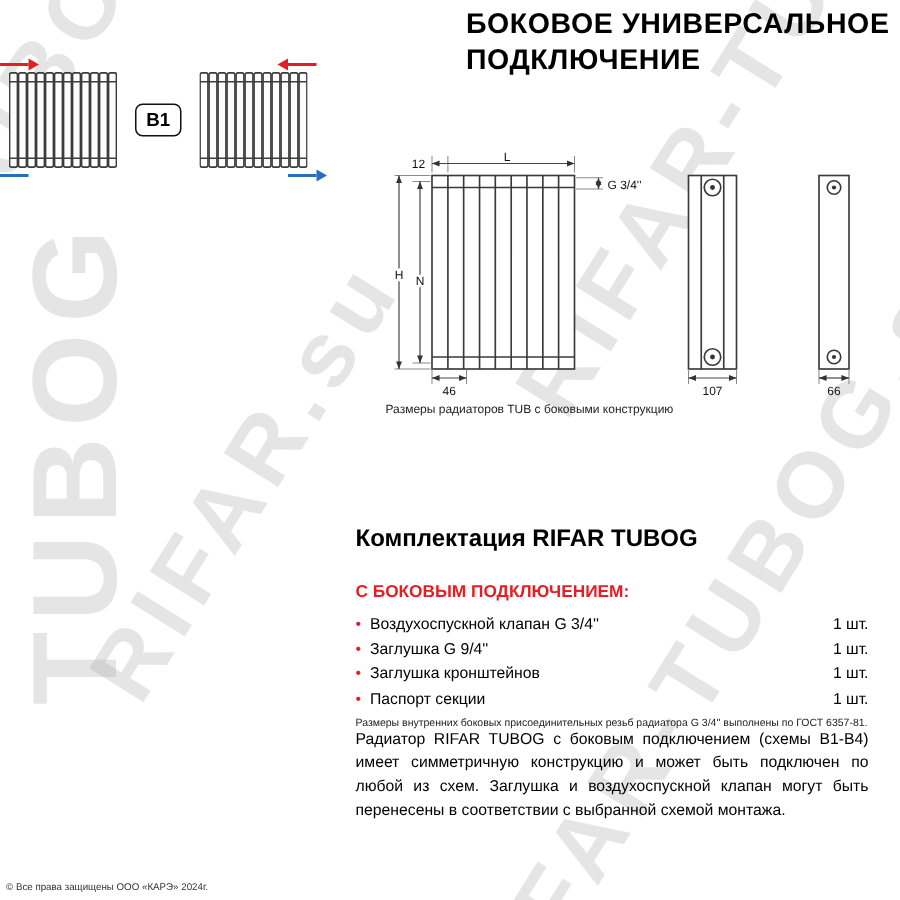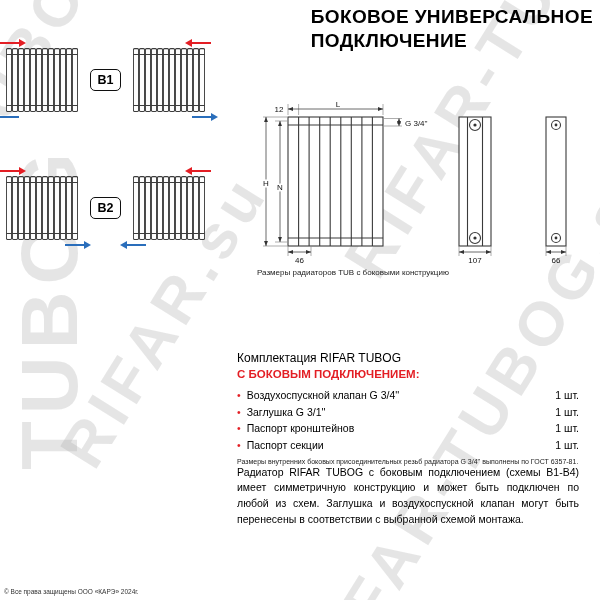--- a/index.html
+++ b/index.html
@@ -49,22 +49,22 @@
   .tech .ext line{stroke:#8a8a8a;stroke-width:.7}
   .tech .dim line{stroke:#444;stroke-width:.8}
   .tech text{font-size:8px;fill:#111;text-anchor:middle;font-family:inherit}
   .tech text.start{text-anchor:start}
   .tech .ko{paint-order:stroke;stroke:#fff;stroke-width:3px}
   .tech .dot circle{fill:#333;stroke:none}
   .caption{position:absolute;left:257px;top:268px;font-size:8px;color:#222;width:230px}
 
   
   .info{position:absolute;left:237px;top:351px;width:342px}
-  .info .h1{font-size:12px;font-weight:400}
-  .info .h2{font-size:11.5px;font-weight:700;color:var(--accent,#e31e24);margin-top:3px}
+  .info .h1{font-size:16px;font-weight:700}
+  .info .h2{font-size:11.5px;font-weight:700;color:var(--accent,#e31e24);margin-top:20px}
   .items{margin-top:9px}
   .item{display:flex;align-items:flex-end;font-size:10.5px;margin-bottom:4.5px}
   .item .bullet{color:var(--accent,#e31e24);margin-right:6px}
   .item .bullet::before{content:"\2022"}
   .item .name{flex:1}
   .item .qty{text-align:right;white-space:nowrap}
   .note{margin-top:7px;font-size:7px;color:#222}
   .para{font-size:10.5px;line-height:1.5;text-align:justify}
   .minlen{margin-top:9px;font-size:10.5px;font-weight:700}
 
@@ -122,37 +122,20 @@
         <div class="badge">В1</div>
         <div class="rad-group">
           <svg class="rad" viewBox="0 0 72 64">
               <use href="#radSym"></use>
             </svg>
           <span class="arrow red dir-left pos-tr"></span>
           <span class="arrow blue dir-right pos-br"></span>
         </div>
       </div>
 
-      <div class="scheme-row">
-        <div class="rad-group">
-          <svg class="rad" viewBox="0 0 72 64">
-              <use href="#radSym"></use>
-            </svg>
-          <span class="arrow red dir-right pos-tl"></span>
-          <span class="arrow blue dir-right pos-br"></span>
-        </div>
-        <div class="badge">В2</div>
-        <div class="rad-group">
-          <svg class="rad" viewBox="0 0 72 64">
-              <use href="#radSym"></use>
-            </svg>
-          <span class="arrow red dir-left pos-tr"></span>
-          <span class="arrow blue dir-left pos-bl"></span>
-        </div>
-      </div>
 
 
 
     </div>
 
     <svg class="tech" viewBox="0 0 345 168">
       <defs>
         <marker id="ar" viewBox="0 0 10 10" refX="9" refY="5" markerWidth="7" markerHeight="7" orient="auto-start-reverse">
           <path d="M0,1.5 L9,5 L0,8.5 z" fill="#333"></path>
         </marker>
@@ -236,26 +219,26 @@
       <div class="h2">С БОКОВЫМ ПОДКЛЮЧЕНИЕМ:</div>
 
       <div class="items">
         <div class="item">
           <span class="bullet"></span>
           <span class="name">Воздухоспускной клапан G 3/4''</span>
           <span class="qty">1 шт.</span>
         </div>
         <div class="item">
           <span class="bullet"></span>
-          <span class="name">Заглушка G 3/1''</span>
-          <span class="qty">1 шт.</span>
-        </div>
-        <div class="item">
-          <span class="bullet"></span>
-          <span class="name">Паспорт кронштейнов</span>
+          <span class="name">Заглушка G 9/4''</span>
+          <span class="qty">1 шт.</span>
+        </div>
+        <div class="item">
+          <span class="bullet"></span>
+          <span class="name">Заглушка кронштейнов</span>
           <span class="qty">1 шт.</span>
         </div>
         <div class="item">
           <span class="bullet"></span>
           <span class="name">Паспорт секции</span>
           <span class="qty">1 шт.</span>
         </div>
       </div>
 
       <div class="note">Размеры внутренних боковых присоединительных резьб радиатора G 3/4'' выполнены по ГОСТ 6357-81.</div>

